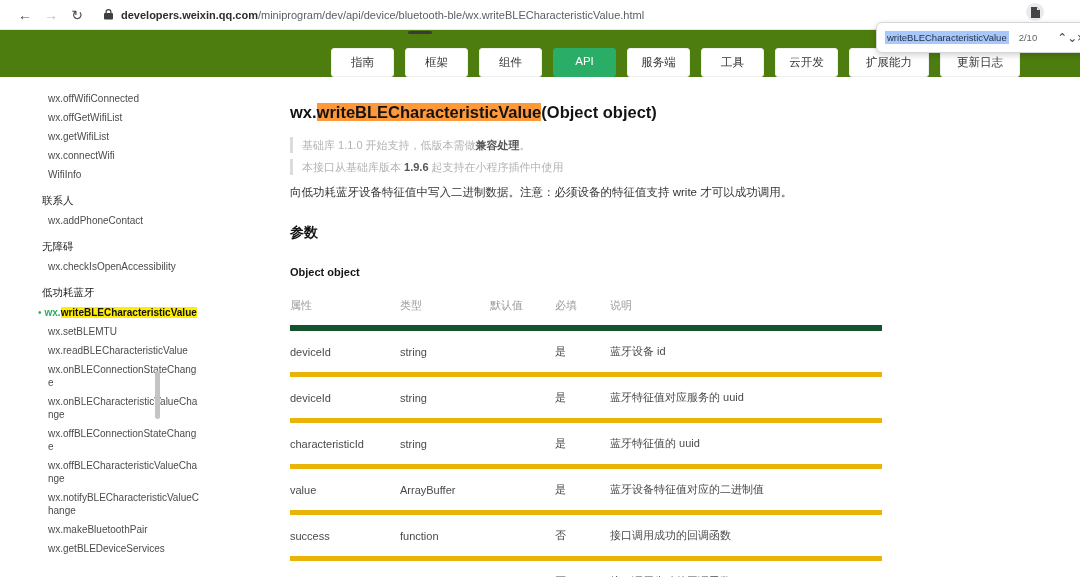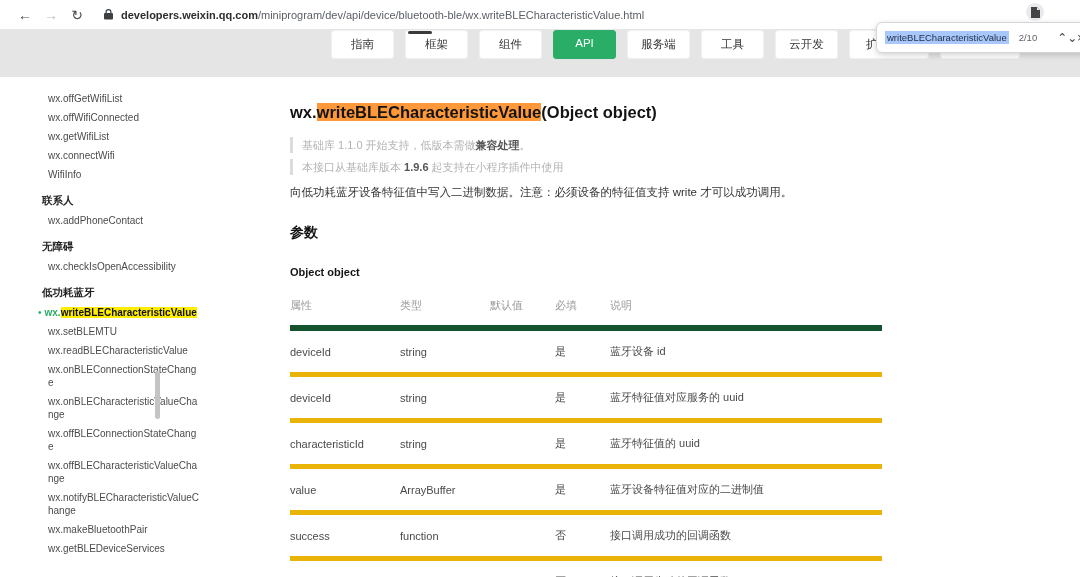--- a/index.html
+++ b/index.html
@@ -25,33 +25,33 @@
   
   .findbar { position:absolute; left:876px; top:22px; width:216px; height:31px; background:#fff;
              border:1px solid #d4d6d9; border-radius:6px; box-shadow:0 2px 6px rgba(0,0,0,.18);
              display:flex; align-items:center; padding:0 8px; z-index:20; }
   .find-query { font-size:9.5px; color:#22324c; background:#a8c7fa; padding:1px 2px; white-space:nowrap; }
   .find-count { font-size:9.5px; color:#5f6368; margin-left:10px; }
   .find-sep { width:1px; height:18px; background:#e0e0e0; margin:0 8px 0 12px; }
   .find-btn { font-size:12px; color:#44474a; width:20px; text-align:center; cursor:pointer; line-height:1; }
 
   
-  .nav-strip { height:47px; background:#e5e5e5; display:flex; align-items:flex-start; }
+  .nav-strip { height:47px; background:#4d7c0f; display:flex; align-items:flex-end; }
   .nav-tabs { display:flex; gap:11px; margin-left:331px; }
   .nav-tab { background:#fff; border:1px solid #f0f0f0; border-radius:3px; padding:6px 0;
              width:63px; text-align:center; font-size:11.5px; color:#353535; cursor:pointer; }
   .nav-tab.wide { width:80px; }
   .nav-tab-active { background:#2aae67; border-color:#2aae67; color:#fff; }
 
   
   .page { display:flex; height:499px; }
 
   
   .sidebar { position:relative; width:210px; flex:0 0 210px; padding:12px 0 0 48px; overflow:hidden; }
-  .sb-header { font-size:10.5px; font-weight:700; color:#222; margin-left:-6px; padding:4px 0 3px; margin-top:6px; }
+  .sb-header { font-size:10.5px; font-weight:400; color:#222; margin-left:-6px; padding:4px 0 3px; margin-top:6px; }
   .sb-item { font-size:10px; color:#4b4b4b; line-height:13px; padding:3px 0;
              width:152px; word-break:break-all; cursor:pointer; }
   .sb-bullet { color:#2aae67; margin-left:-10px; margin-right:3px; }
   .sb-prefix { color:#2aae67; font-weight:700; }
   .sb-mark { background:#ffee00; color:#111; font-weight:700; }
   .sb-scroll { position:absolute; left:155px; top:294px; width:5px; height:48px;
                background:#c4c4c4; border-radius:3px; }
 
   
   .content { flex:1; padding:26px 0 0 80px; background:#fff; }
@@ -118,22 +118,22 @@
       <div class="nav-tab">云开发</div>
       <div class="nav-tab wide">扩展能力</div>
       <div class="nav-tab wide">更新日志</div>
     </div>
 </div>
 
 <div class="page">
 
   <aside class="sidebar">
     <div>
+        <div class="sb-item">wx.offWifiConnected</div>
         <div class="sb-item">wx.offGetWifiList</div>
-        <div class="sb-item">wx.offWifiConnected</div>
         <div class="sb-item">wx.getWifiList</div>
         <div class="sb-item">wx.connectWifi</div>
         <div class="sb-item">WifiInfo</div>
         <div class="sb-header">联系人</div>
         <div class="sb-item">wx.addPhoneContact</div>
         <div class="sb-header">无障碍</div>
         <div class="sb-item">wx.checkIsOpenAccessibility</div>
         <div class="sb-header">低功耗蓝牙</div>
         <div class="sb-item"><span class="sb-bullet">•</span><span class="sb-prefix">wx.</span><span class="sb-mark">writeBLECharacteristicValue</span></div>
         <div class="sb-item">wx.setBLEMTU</div>

